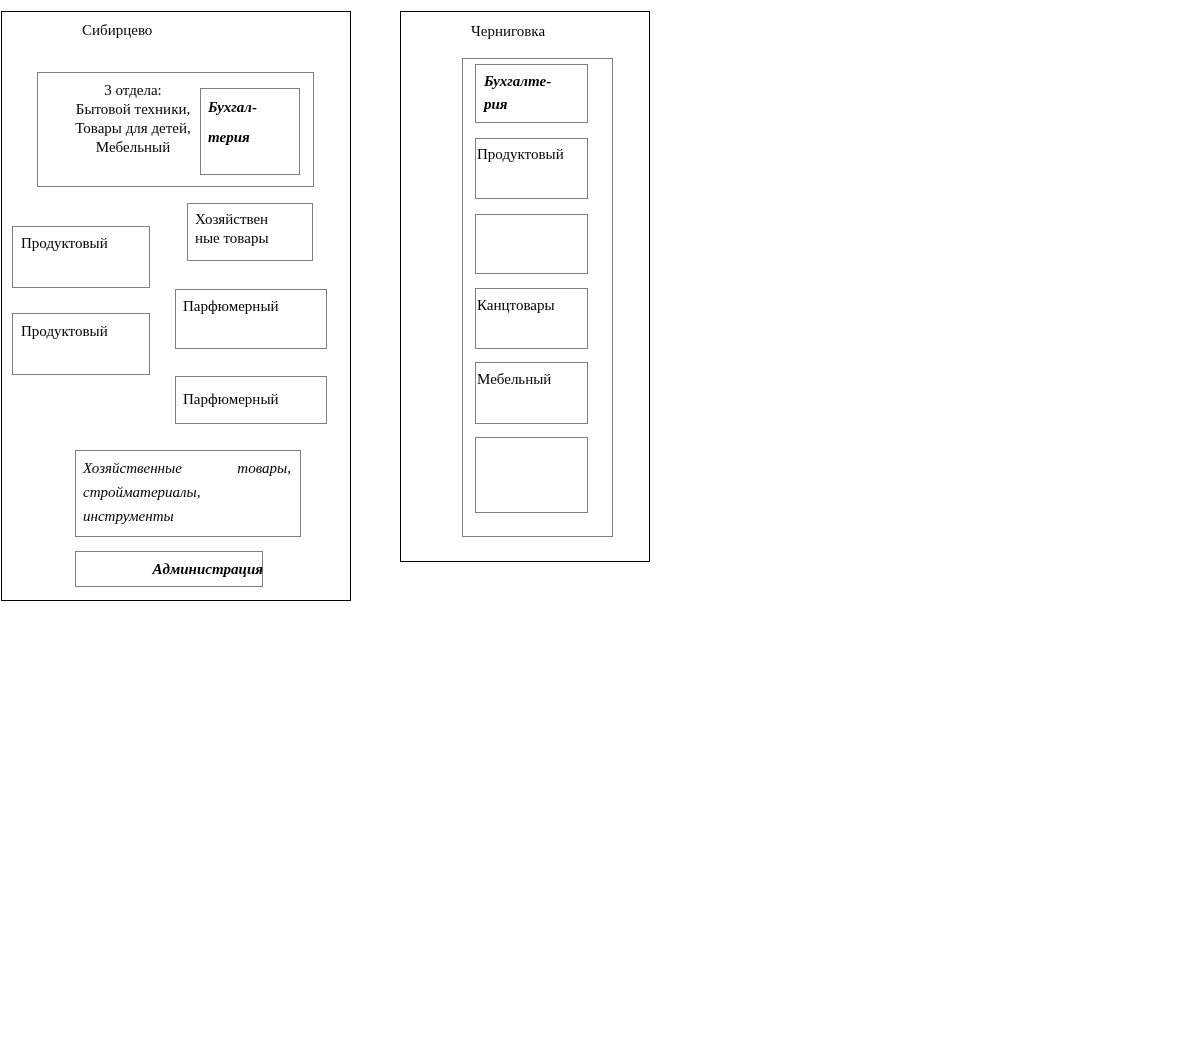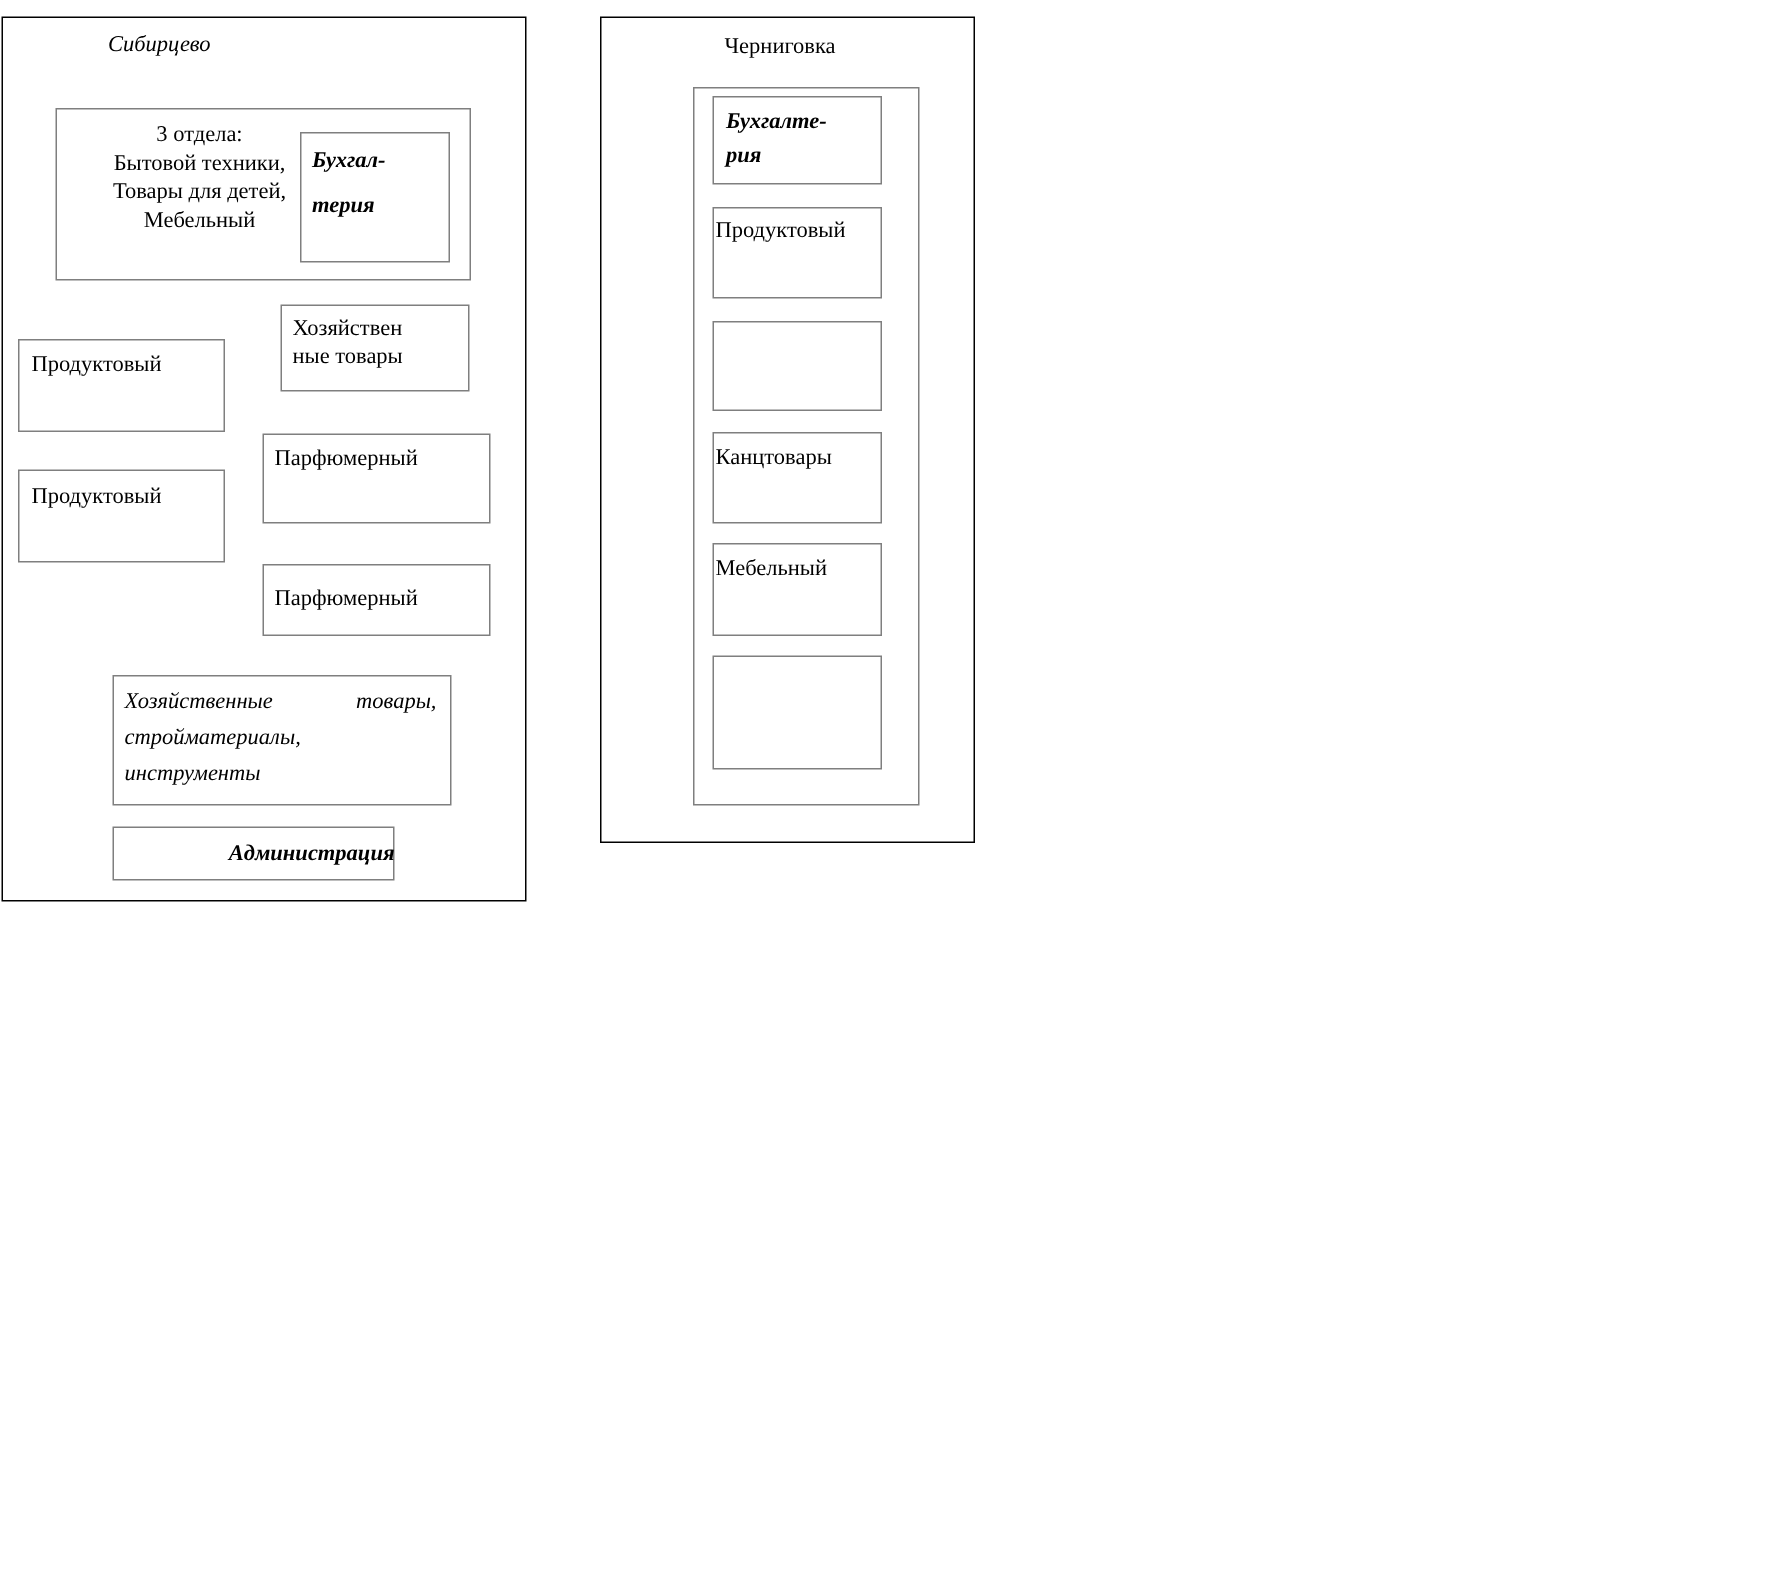--- a/index.html
+++ b/index.html
@@ -74,21 +74,21 @@
   }
 </style>
 </head>
 <body>
 
 <div id="diagram">
 
   <div class="abox panel" style="left:1px; top:11px; width:350px; height:590px;">
   </div>
 
-  <div class="panel-title" style="left:72px; top:21px; width:200px;font-style:italic;">Сибирцево</div>
+  <div class="panel-title" style="left:82px; top:21px; width:200px;">Сибирцево</div>
 
   <div class="abox gbox" style="left:37px; top:72px; width:277px; height:115px;">
   </div>
   <div class="btext" style="left:48px; top:81px; width:170px;text-align:center;">3 отдела:
 Бытовой техники,
 Товары для детей,
 Мебельный</div>
 
   <div class="abox gbox" style="left:200px; top:88px; width:100px; height:87px;">
   </div>
@@ -120,21 +120,21 @@
   </div>
   <div class="btext just" style="left:83px; top:456px; width:208px; line-height:24px;">Хозяйственные   товары, стройматериалы, инструменты</div>
 
   <div class="abox gbox" style="left:75px; top:551px; width:188px; height:36px;">
   </div>
   <div class="btext bold" style="left:75px; top:560px; width:188px; text-align:right;">Администрация</div>
 
   <div class="abox panel" style="left:400px; top:11px; width:250px; height:551px;">
   </div>
 
-  <div class="panel-title" style="left:483px; top:22px; width:200px;">Черниговка</div>
+  <div class="panel-title" style="left:471px; top:22px; width:200px;">Черниговка</div>
 
   <div class="abox gbox" style="left:462px; top:58px; width:151px; height:479px;">
   </div>
 
   <div class="abox gbox" style="left:475px; top:64px; width:113px; height:59px;">
   </div>
   <div class="btext bold" style="left:484px; top:70px; width:108px; line-height:23px;">Бухгалте-
 рия</div>
 
   <div class="abox gbox" style="left:475px; top:138px; width:113px; height:61px;">

